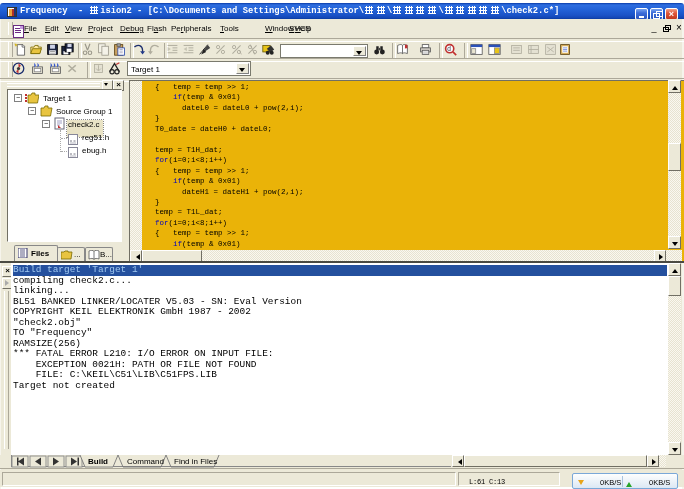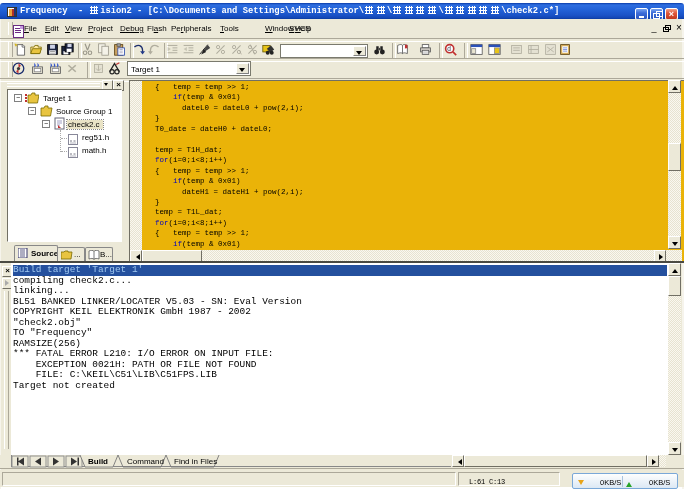--- a/index.html
+++ b/index.html
@@ -313,46 +313,46 @@
       <svg class="abs" style="left:32px;top:15px;" width="14" height="12" viewBox="0 0 14 12">
           <path d="M1 11V3h3l1-2h3v2h4l-1.5 8z" fill="#e8c440" stroke="#7a6a00" stroke-width=".8"></path>
         </svg>
       <div class="trow" style="left:48px;top:17px;">Source Group 1</div>
       <div class="pm" style="left:34px;top:30px;">−</div>
       <svg class="abs" style="left:46px;top:27px;" width="11" height="13" viewBox="0 0 11 13">
           <rect x="1" y="1" width="9" height="11" fill="#fff" stroke="#667"></rect>
           <path d="M3 4h5M3 6h5M3 8h3" stroke="#77a" stroke-width=".7"></path>
           <path d="M4 8l3 3h-3z" fill="#c03030"></path>
         </svg>
-      <div class="trow" style="left:59px;top:30px;background:#e9e3c6;outline:1px dotted #888;padding:0 3px 0 1px;">check2.c</div>
+      <div class="trow" style="left:59px;top:30px;background:#e9e3c6;outline:1px dotted #888;padding:0 3px 8px 1px;">check2.c</div>
       <div class="abs" style="left:52px;top:40px;width:1px;height:22px;border-left:1px dotted #aaa;"></div>
       <div class="abs" style="left:53px;top:48px;width:8px;height:1px;border-top:1px dotted #aaa;"></div>
       <div class="abs" style="left:53px;top:61px;width:8px;height:1px;border-top:1px dotted #aaa;"></div>
       <svg class="abs" style="left:60px;top:44px;" width="10" height="11" viewBox="0 0 10 11">
           <rect x="0.5" y="0.5" width="9" height="10" fill="#fff" stroke="#889"></rect>
           <path d="M2 7h2M5.5 7h2" stroke="#667" stroke-width=".9"></path>
           <path d="M2 9h6" stroke="#889" stroke-width=".6"></path>
         </svg>
       <div class="trow" style="left:74px;top:43px;text-align:right;">reg51.h</div>
       <svg class="abs" style="left:60px;top:57px;" width="10" height="11" viewBox="0 0 10 11">
           <rect x="0.5" y="0.5" width="9" height="10" fill="#fff" stroke="#889"></rect>
           <path d="M2 7h2M5.5 7h2" stroke="#667" stroke-width=".9"></path>
           <path d="M2 9h6" stroke="#889" stroke-width=".6"></path>
         </svg>
-      <div class="trow" style="left:74px;top:56px;">math.h</div>
+      <div class="trow" style="left:74px;top:56px;">ebug.h</div>
     </div>
   </div>
 
   <div id="ptabs" class="abs" style="left:2px;top:244px;width:126px;height:18px;font:8px 'Liberation Sans';">
     <div class="abs" style="left:12px;top:1px;width:42px;height:16px;background:#ece9d8;border:1px solid #888;border-bottom:none;border-radius:2px 2px 0 0;">
       <svg class="abs" style="left:3px;top:2px" width="11" height="10" viewBox="0 0 11 10">
           <rect x="0" y="0" width="9" height="10" fill="#fff" stroke="#336"></rect>
           <path d="M2 2h5M2 4h5M2 6h5M2 8h5" stroke="#336" stroke-width=".8"></path>
         </svg>
-      <b style="position:absolute;left:16px;top:3px;">Source</b>
+      <b style="position:absolute;left:16px;top:3px;">Files</b>
     </div>
     <div class="abs" style="left:55px;top:3px;width:26px;height:14px;background:#ece9d8;border:1px solid #888;border-bottom:none;border-radius:2px 2px 0 0;">
       <svg class="abs" style="left:3px;top:2px" width="13" height="10" viewBox="0 0 13 10">
           <path d="M0 9V2h3l1-1h3v1h4l-1 7z" fill="#e8c440" stroke="#7a6a00" stroke-width=".8"></path>
         </svg>
       <span style="position:absolute;left:16px;top:2px;">...</span>
     </div>
     <div class="abs" style="left:83px;top:3px;width:26px;height:14px;background:#ece9d8;border:1px solid #888;border-bottom:none;border-radius:2px 2px 0 0;">
       <svg class="abs" style="left:2px;top:2px" width="12" height="10" viewBox="0 0 12 10">
           <path d="M1 1c2-1 4-1 5 .5C7 0 9 0 11 1v8c-2-.8-4-.8-5 .3C5 8.2 3 8.2 1 9z" fill="#fff" stroke="#555" stroke-width=".8"></path>

